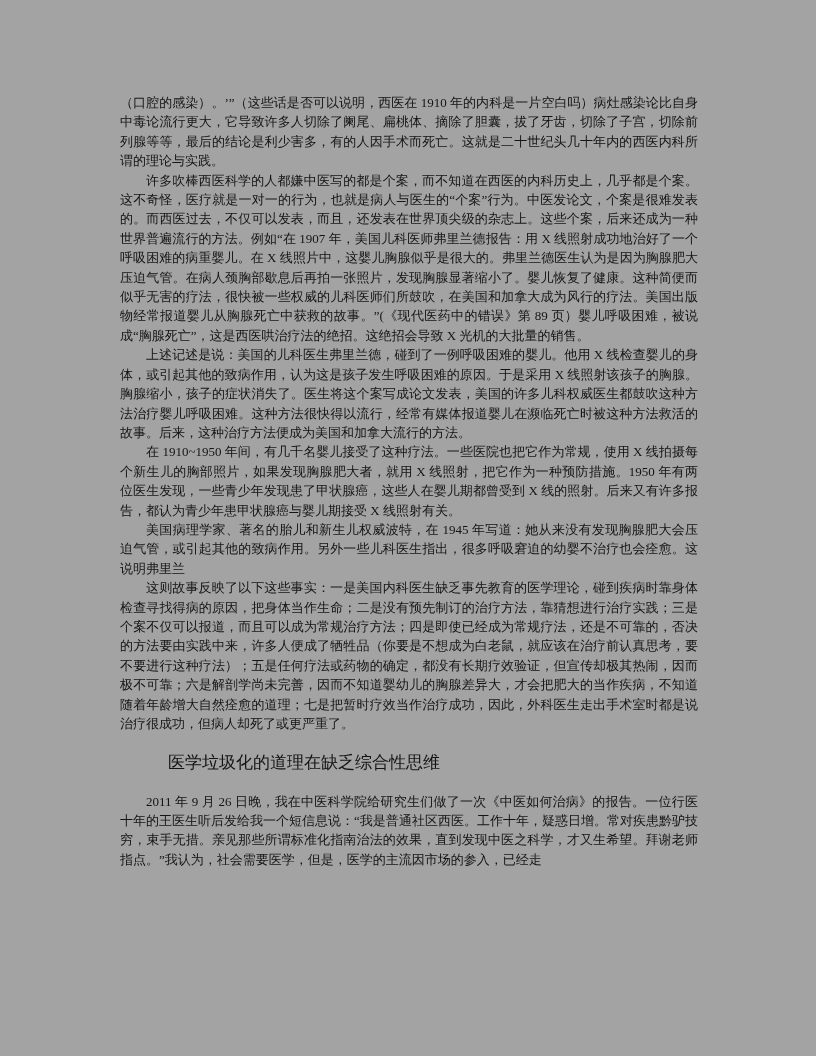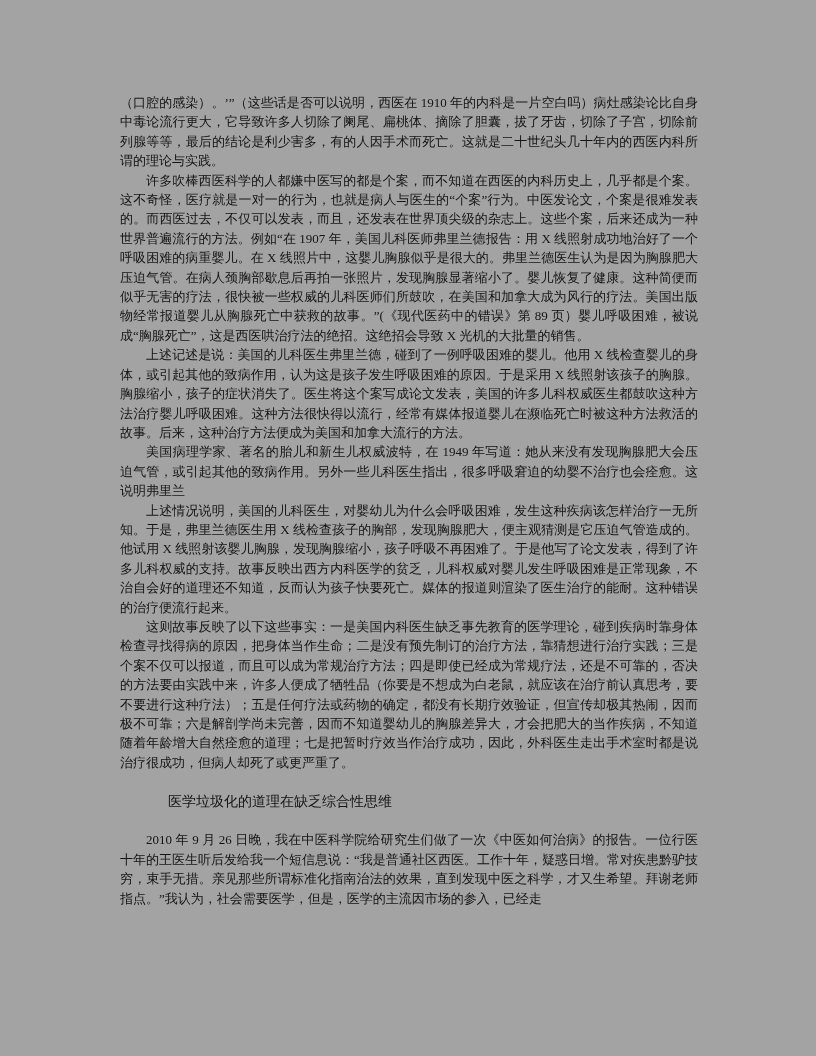--- a/index.html
+++ b/index.html
@@ -28,34 +28,34 @@
   p.body-para {
     text-indent: 2em;
     margin: 0;
     font-family: Liberation Serif, serif;
   }
   p.no-indent {
     text-indent: 0;
     margin: 0;
   }
   .section-heading {
-    font-size: 14px;
+    font-size: 17px;
     font-weight: normal;
     text-indent: 0;
     margin: 19.4px 0 19.4px 0;
     padding-left: 48px;
   }
 </style>
 </head>
 <body>
 
 <div class="page">
   <div class="text-block">
     <p class="no-indent">（口腔的感染）。’”（这些话是否可以说明，西医在 1910 年的内科是一片空白吗）病灶感染论比自身中毒论流行更大，它导致许多人切除了阑尾、扁桃体、摘除了胆囊，拔了牙齿，切除了子宫，切除前列腺等等，最后的结论是利少害多，有的人因手术而死亡。这就是二十世纪头几十年内的西医内科所谓的理论与实践。</p>
     <p class="body-para">许多吹棒西医科学的人都嫌中医写的都是个案，而不知道在西医的内科历史上，几乎都是个案。这不奇怪，医疗就是一对一的行为，也就是病人与医生的“个案”行为。中医发论文，个案是很难发表的。而西医过去，不仅可以发表，而且，还发表在世界顶尖级的杂志上。这些个案，后来还成为一种世界普遍流行的方法。例如“在 1907 年，美国儿科医师弗里兰德报告：用 X 线照射成功地治好了一个呼吸困难的病重婴儿。在 X 线照片中，这婴儿胸腺似乎是很大的。弗里兰德医生认为是因为胸腺肥大压迫气管。在病人颈胸部歇息后再拍一张照片，发现胸腺显著缩小了。婴儿恢复了健康。这种简便而似乎无害的疗法，很快被一些权威的儿科医师们所鼓吹，在美国和加拿大成为风行的疗法。美国出版物经常报道婴儿从胸腺死亡中获救的故事。”(《现代医药中的错误》第 89 页）婴儿呼吸困难，被说成“胸腺死亡”，这是西医哄治疗法的绝招。这绝招会导致 X 光机的大批量的销售。</p>
     <p class="body-para">上述记述是说：美国的儿科医生弗里兰德，碰到了一例呼吸困难的婴儿。他用 X 线检查婴儿的身体，或引起其他的致病作用，认为这是孩子发生呼吸困难的原因。于是采用 X 线照射该孩子的胸腺。胸腺缩小，孩子的症状消失了。医生将这个案写成论文发表，美国的许多儿科权威医生都鼓吹这种方法治疗婴儿呼吸困难。这种方法很快得以流行，经常有媒体报道婴儿在濒临死亡时被这种方法救活的故事。后来，这种治疗方法便成为美国和加拿大流行的方法。</p>
-    <p class="body-para">美国病理学家、著名的胎儿和新生儿权威波特，在 1949 年写道：她从来没有发现胸腺肥大会压迫气管，或引起其他的致病作用。另外一些儿科医生指出，很多呼吸窘迫的幼婴不治疗也会痊愈。这说明弗里兰</p>
-    <p class="body-para">上述情况说明，美国的儿科医生，对婴幼儿为什么会呼吸困难，发生这种疾病该怎样治疗一无所知。于是，弗里兰德医生用 X 线检查孩子的胸部，发现胸腺肥大，便主观猜测是它压迫气管造成的。他试用 X 线照射该婴儿胸腺，发现胸腺缩小，孩子呼吸不再困难了。于是他写了论文发表，得到了许多儿科权威的支持。故事反映出西方内科医学的贫乏，儿科权威对婴儿发生呼吸困难是正常现象，不治自会好的道理还不知道，反而认为孩子快要死亡。媒体的报道则渲染了医生治疗的能耐。这种错误的治疗便流行起来。</p>
+    <p class="body-para">在 1910~1950 年间，有几千名婴儿接受了这种疗法。一些医院也把它作为常规，使用 X 线拍摄每个新生儿的胸部照片，如果发现胸腺肥大者，就用 X 线照射，把它作为一种预防措施。1950 年有两位医生发现，一些青少年发现患了甲状腺癌，这些人在婴儿期都曾受到 X 线的照射。后来又有许多报告，都认为青少年患甲状腺癌与婴儿期接受 X 线照射有关。</p>
+    <p class="body-para">美国病理学家、著名的胎儿和新生儿权威波特，在 1945 年写道：她从来没有发现胸腺肥大会压迫气管，或引起其他的致病作用。另外一些儿科医生指出，很多呼吸窘迫的幼婴不治疗也会痊愈。这说明弗里兰</p>
     <p class="body-para">这则故事反映了以下这些事实：一是美国内科医生缺乏事先教育的医学理论，碰到疾病时靠身体检查寻找得病的原因，把身体当作生命；二是没有预先制订的治疗方法，靠猜想进行治疗实践；三是个案不仅可以报道，而且可以成为常规治疗方法；四是即使已经成为常规疗法，还是不可靠的，否决的方法要由实践中来，许多人便成了牺牲品（你要是不想成为白老鼠，就应该在治疗前认真思考，要不要进行这种疗法）；五是任何疗法或药物的确定，都没有长期疗效验证，但宣传却极其热闹，因而极不可靠；六是解剖学尚未完善，因而不知道婴幼儿的胸腺差异大，才会把肥大的当作疾病，不知道随着年龄增大自然痊愈的道理；七是把暂时疗效当作治疗成功，因此，外科医生走出手术室时都是说治疗很成功，但病人却死了或更严重了。</p>
     <p class="section-heading">医学垃圾化的道理在缺乏综合性思维</p>
-    <p class="body-para">2010 年 9 月 26 日晚，我在中医科学院给研究生们做了一次《中医如何治病》的报告。一位行医十年的王医生听后发给我一个短信息说：“我是普通社区西医。工作十年，疑惑日增。常对疾患黔驴技穷，束手无措。亲见那些所谓标准化指南治法的效果，直到发现中医之科学，才又生希望。拜谢老师指点。”我认为，社会需要医学，但是，医学的主流因市场的参入，已经走</p>
+    <p class="body-para">2011 年 9 月 26 日晚，我在中医科学院给研究生们做了一次《中医如何治病》的报告。一位行医十年的王医生听后发给我一个短信息说：“我是普通社区西医。工作十年，疑惑日增。常对疾患黔驴技穷，束手无措。亲见那些所谓标准化指南治法的效果，直到发现中医之科学，才又生希望。拜谢老师指点。”我认为，社会需要医学，但是，医学的主流因市场的参入，已经走</p>
   </div>
 </div>
 
 </body></html>

